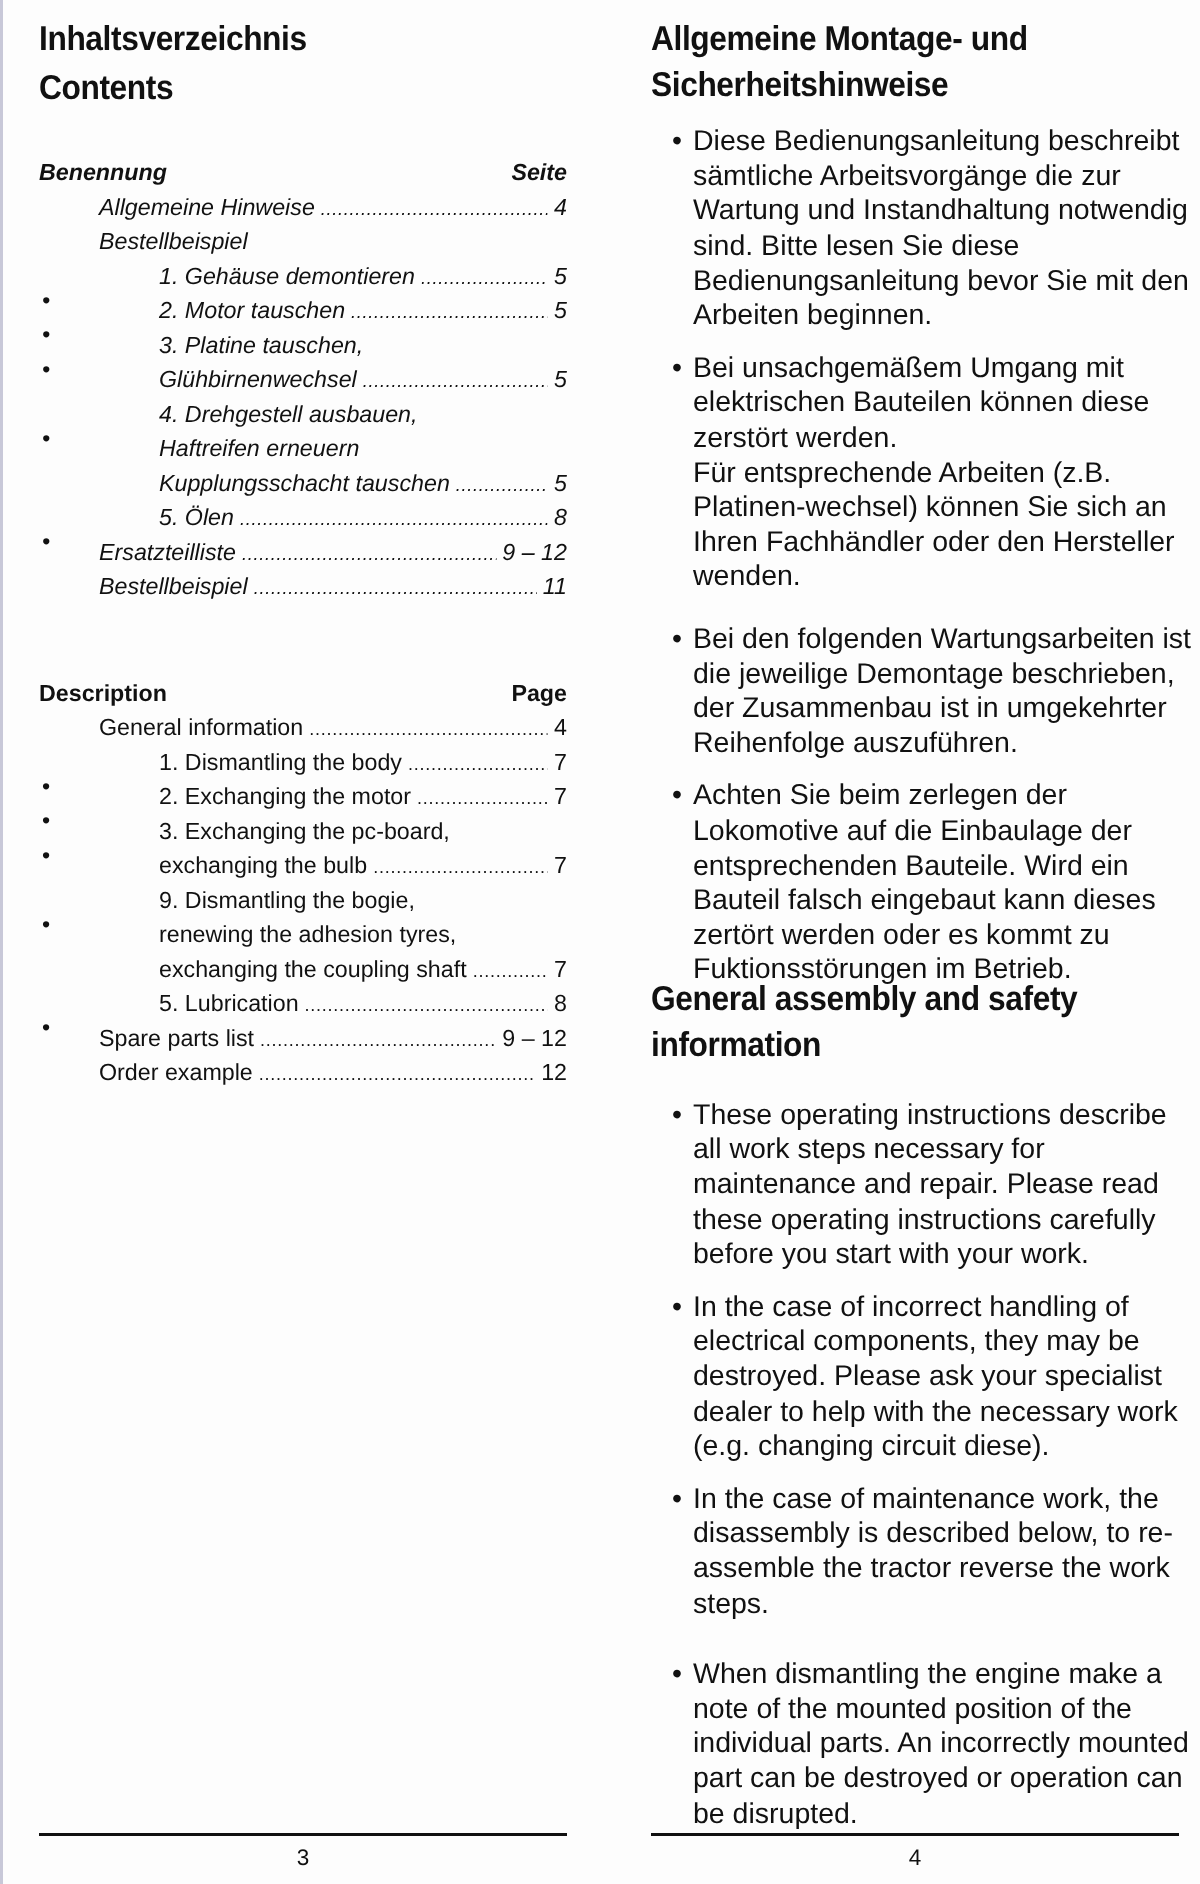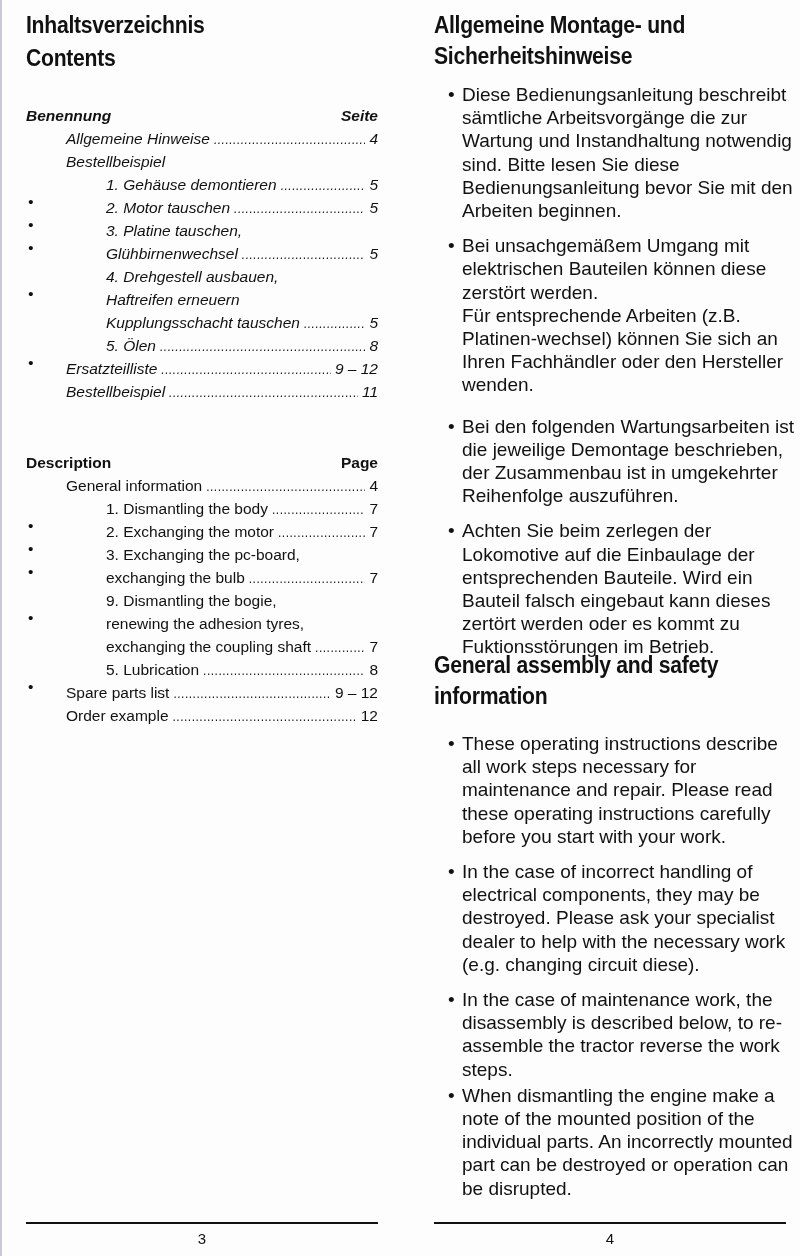--- a/index.html
+++ b/index.html
@@ -207,21 +207,21 @@
   </div>
 
   <div class="bullets" style="top:732px;">
     <div class="bp" style="margin-bottom:12px;">
       <span>These operating instructions describe all work steps necessary for maintenance and repair. Please read these operating instructions carefully before you start with your work.</span>
     </div>
     <div class="bp" style="margin-bottom:12px;">
       <span>In the case of incorrect handling of electrical components, they may be destroyed. Please ask your specialist dealer to help with the necessary work</span><br>
       <span>(e.g. changing circuit diese).</span>
     </div>
-    <div class="bp" style="margin-bottom:3px;">
+    <div class="bp" style="margin-bottom:24px;">
       <span>In the case of maintenance work, the disassembly is described below, to re-assemble the tractor reverse the work steps.</span>
     </div>
     <div class="bp">
       <span>When dismantling the engine make a note of the mounted position of the individual parts. An incorrectly mounted part can be destroyed or operation can be disrupted.</span>
     </div>
   </div>
 
   <div class="footer-line" style="top:1222px;"></div>
   <div class="footer-num" style="top:1230px;">4</div>
 </div>

